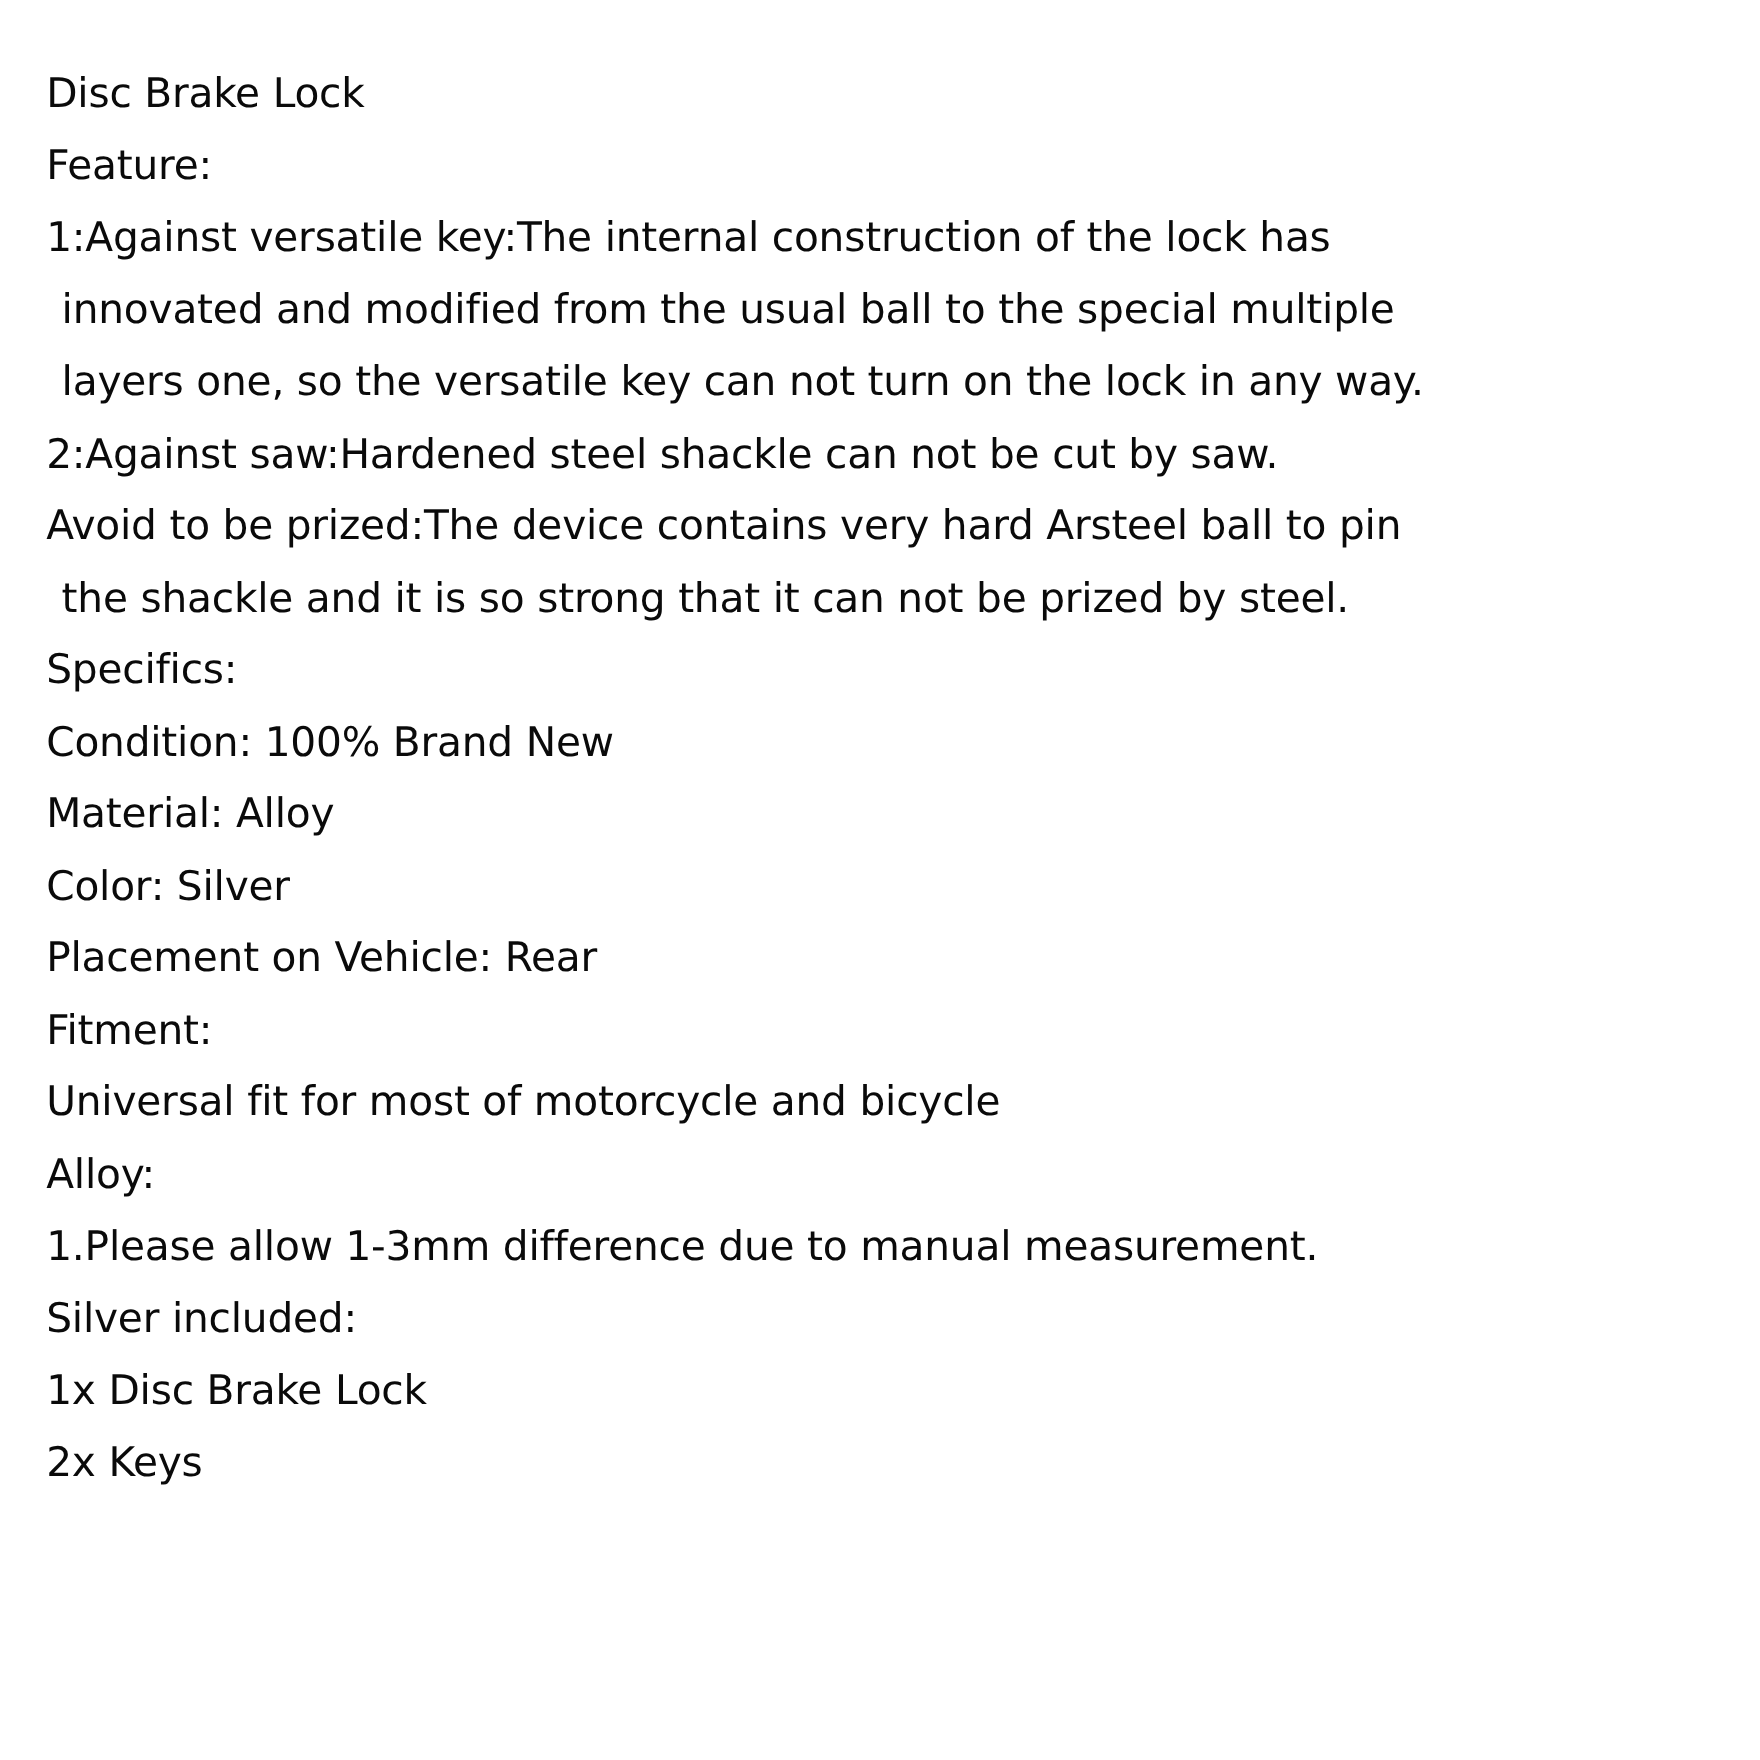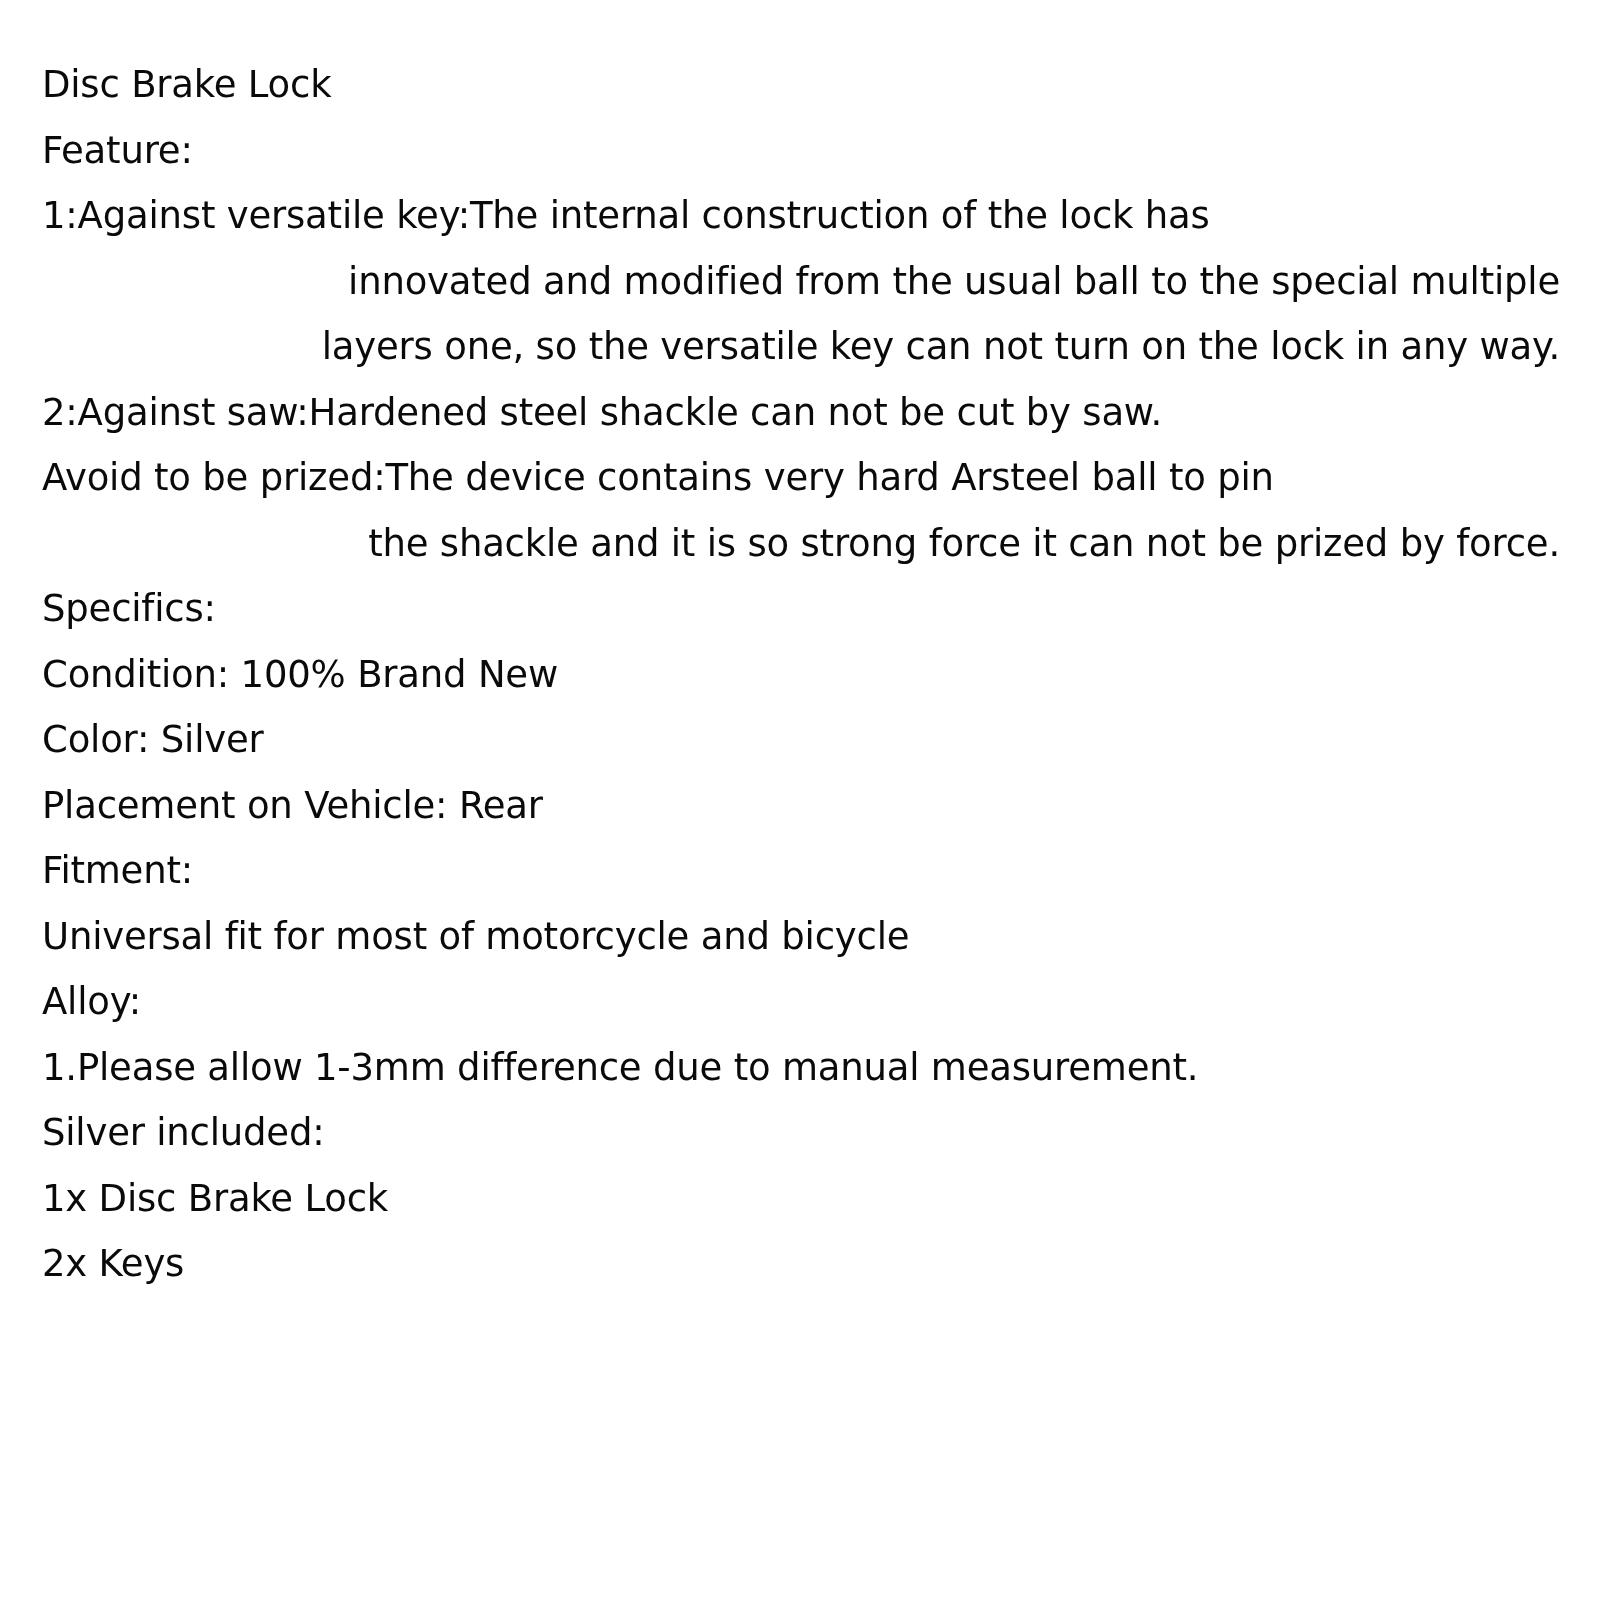--- a/index.html
+++ b/index.html
@@ -24,38 +24,38 @@
   .line {
     font-size: 37px;
     line-height: 65.5px;
     letter-spacing: -0.2px;
     white-space: pre;
     color: #0a0a0a;
     font-weight: 400;
   }
   .line.indent {
     text-indent: 14px;
-    text-align: right;
   }
 </style>
 </head>
 <body>
 
 <div class="doc">
 
 <div class="line">Disc Brake Lock</div>
     <div class="line">Feature:</div>
     <div class="line">1:Against versatile key:The internal construction of the lock has</div>
     <div class="line indent">innovated and modified from the usual ball to the special multiple</div>
     <div class="line indent">layers one, so the versatile key can not turn on the lock in any way.</div>
     <div class="line">2:Against saw:Hardened steel shackle can not be cut by saw.</div>
     <div class="line">Avoid to be prized:The device contains very hard Arsteel ball to pin</div>
-    <div class="line indent">the shackle and it is so strong force it can not be prized by force.</div>
+    <div class="line indent">the shackle and it is so strong that it can not be prized by steel.</div>
     <div class="line">Specifics:</div>
     <div class="line">Condition: 100% Brand New</div>
+    <div class="line">Material: Alloy</div>
     <div class="line">Color: Silver</div>
     <div class="line">Placement on Vehicle: Rear</div>
     <div class="line">Fitment:</div>
     <div class="line">Universal fit for most of motorcycle and bicycle</div>
     <div class="line">Alloy:</div>
     <div class="line">1.Please allow 1-3mm difference due to manual measurement.</div>
     <div class="line">Silver included:</div>
     <div class="line">1x Disc Brake Lock</div>
     <div class="line">2x Keys</div>
   </div>

